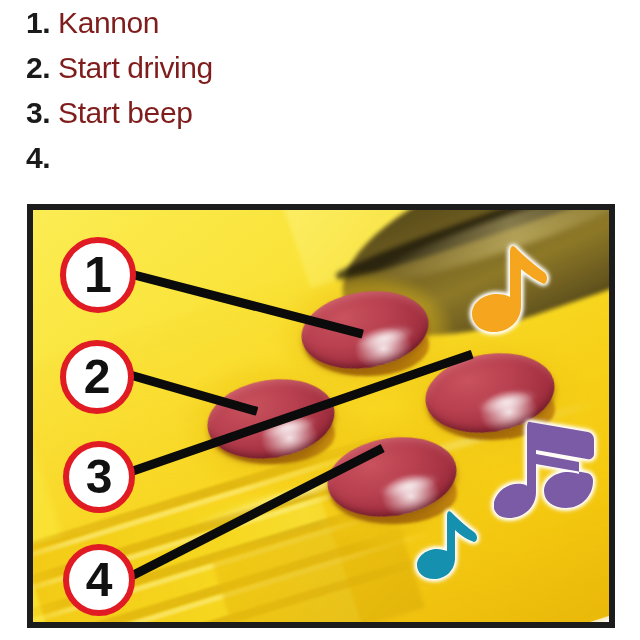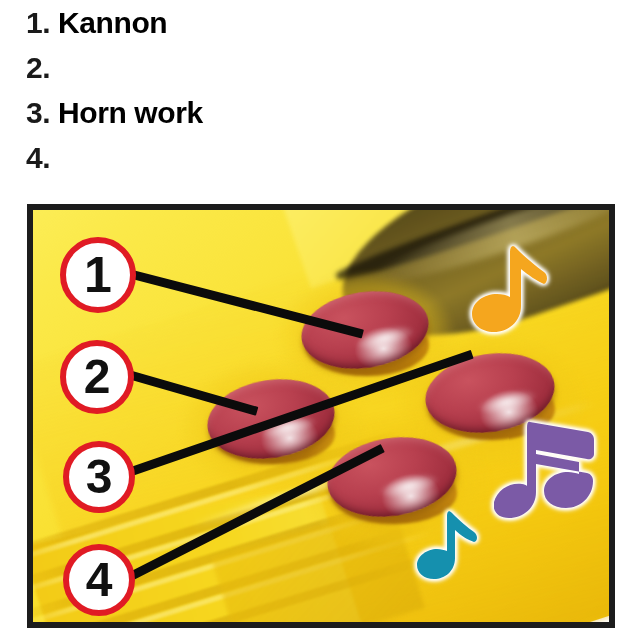--- a/index.html
+++ b/index.html
@@ -35,22 +35,22 @@
   .instr-num {
     font-size: 30px;
     font-weight: bold;
     color: #1a1a1a;
     letter-spacing: -0.5px;
     margin-right: 8px;
     font-stretch: condensed;
   }
   .instr-text {
     font-size: 30px;
-    font-weight: bold;
-    color: #000000;
+    font-weight: normal;
+    color: #7f1d1d;
     letter-spacing: -0.4px;
   }
 
   
   #photo-panel {
     position: absolute;
     left: 27px;
     top: 204px;
     width: 588px;
     height: 424px;
@@ -267,25 +267,26 @@
 
 <div id="instruction-list">
 
   <div class="instr-row">
     <span class="instr-num">1.</span>
     <span class="instr-text">Kannon</span>
   </div>
 
   <div class="instr-row">
     <span class="instr-num">2.</span>
+    <span class="instr-text">Start driving</span>
   </div>
 
   <div class="instr-row">
     <span class="instr-num">3.</span>
-    <span class="instr-text">Horn work</span>
+    <span class="instr-text">Start beep</span>
   </div>
 
   <div class="instr-row">
     <span class="instr-num">4.</span>
   </div>
 
 </div>
 
 <div id="photo-panel">
   <div id="photo-inner">

